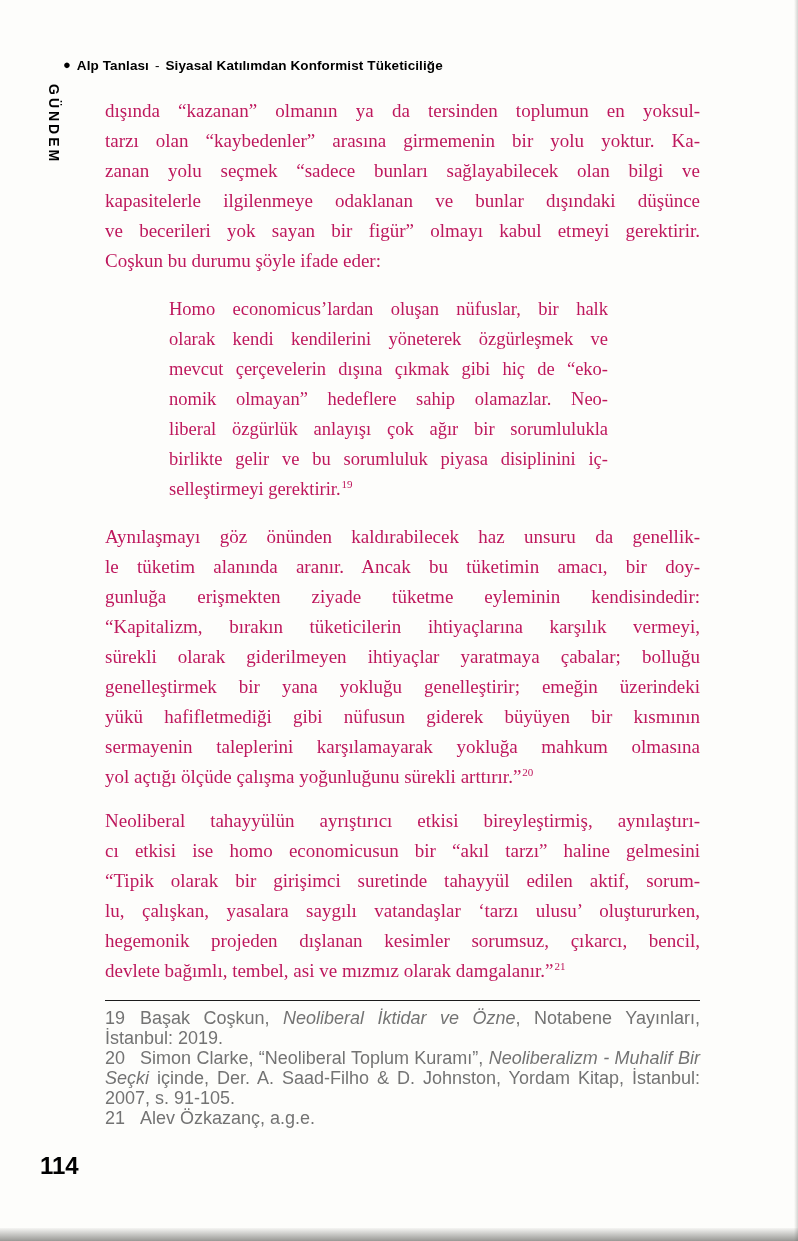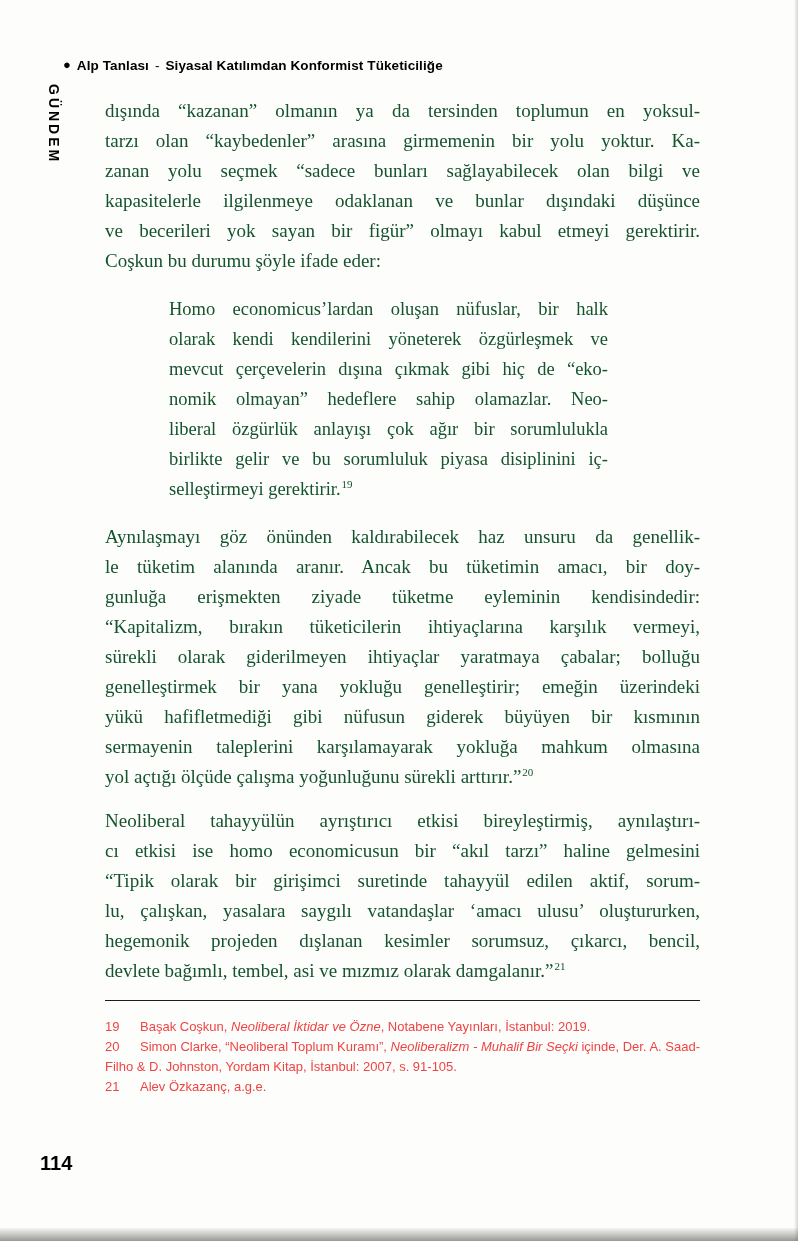--- a/index.html
+++ b/index.html
@@ -46,55 +46,55 @@
   .content {
     position: absolute;
     left: 105px;
     top: 96px;
     width: 595px;
   }
   .para {
     font-size: 19px;
     line-height: 30px;
     margin-bottom: 14px;
-    color: #14532d;
+    color: #be185d;
   }
   .para.quote {
     margin: 18px 92px 18px 64px;
     font-size: 18.5px;
   }
   .line { text-align: justify; text-align-last: justify; }
   .line.last { text-align: left; text-align-last: left; }
   sup.fn-ref {
     font-size: 11px;
     vertical-align: super;
     line-height: 0;
     margin-left: 1px;
   }
   
   .footnote-block {
     margin-top: 8px;
     border-top: 1.2px solid #1c1c1c;
-    padding-top: 16px;
+    padding-top: 7px;
     font-family: "Liberation Sans", sans-serif;
-    font-size: 13px;
+    font-size: 18px;
     line-height: 20px;
-    color: #ef4444;
+    color: #737373;
   }
   .footnote { text-align: justify; }
   .fn-num { display: inline-block; min-width: 35px; }
   .footnote em { font-style: italic; }
   
   .page-number {
     position: absolute;
     left: 40px;
     top: 1152px;
     font-family: "Liberation Sans", sans-serif;
     font-weight: 700;
-    font-size: 20px;
+    font-size: 24px;
     color: #000;
   }
   
   .page-edge-bottom {
     position: absolute;
     left: 0; right: 0; bottom: 0;
     height: 13px;
     background: linear-gradient(to bottom, rgba(120,120,115,0.06), rgba(70,70,65,0.55));
   }
   .page-edge-right {
@@ -145,21 +145,21 @@
           <div class="line"><span>sürekli olarak giderilmeyen ihtiyaçlar yaratmaya çabalar; bolluğu</span></div>
           <div class="line"><span>genelleştirmek bir yana yokluğu genelleştirir; emeğin üzerindeki</span></div>
           <div class="line"><span>yükü hafifletmediği gibi nüfusun giderek büyüyen bir kısmının</span></div>
           <div class="line"><span>sermayenin taleplerini karşılamayarak yokluğa mahkum olmasına</span></div>
           <div class="line last"><span>yol açtığı ölçüde çalışma yoğunluğunu sürekli arttırır.”</span><sup class="fn-ref">20</sup></div>
         </div>
         <div class="para body">
           <div class="line"><span>Neoliberal tahayyülün ayrıştırıcı etkisi bireyleştirmiş, aynılaştırı-</span></div>
           <div class="line"><span>cı etkisi ise homo economicusun bir “akıl tarzı” haline gelmesini</span></div>
           <div class="line"><span>“Tipik olarak bir girişimci suretinde tahayyül edilen aktif, sorum-</span></div>
-          <div class="line"><span>lu, çalışkan, yasalara saygılı vatandaşlar ‘amacı ulusu’ oluştururken,</span></div>
+          <div class="line"><span>lu, çalışkan, yasalara saygılı vatandaşlar ‘tarzı ulusu’ oluştururken,</span></div>
           <div class="line"><span>hegemonik projeden dışlanan kesimler sorumsuz, çıkarcı, bencil,</span></div>
           <div class="line last"><span>devlete bağımlı, tembel, asi ve mızmız olarak damgalanır.”</span><sup class="fn-ref">21</sup></div>
         </div>
       </div>
     <div class="footnote-block">
         <div class="footnote"><span class="fn-num">19</span><span>Başak Coşkun, </span><em>Neoliberal İktidar ve Özne</em><span>, Notabene Yayınları, İstanbul: 2019.</span></div>
         <div class="footnote"><span class="fn-num">20</span><span>Simon Clarke, “Neoliberal Toplum Kuramı”, </span><em>Neoliberalizm - Muhalif Bir Seçki</em><span> içinde, Der. A. Saad-Filho &amp; D. Johnston, Yordam Kitap, İstanbul: 2007, s. 91-105.</span></div>
         <div class="footnote"><span class="fn-num">21</span><span>Alev Özkazanç, a.g.e.</span></div>
       </div>
   </div>

